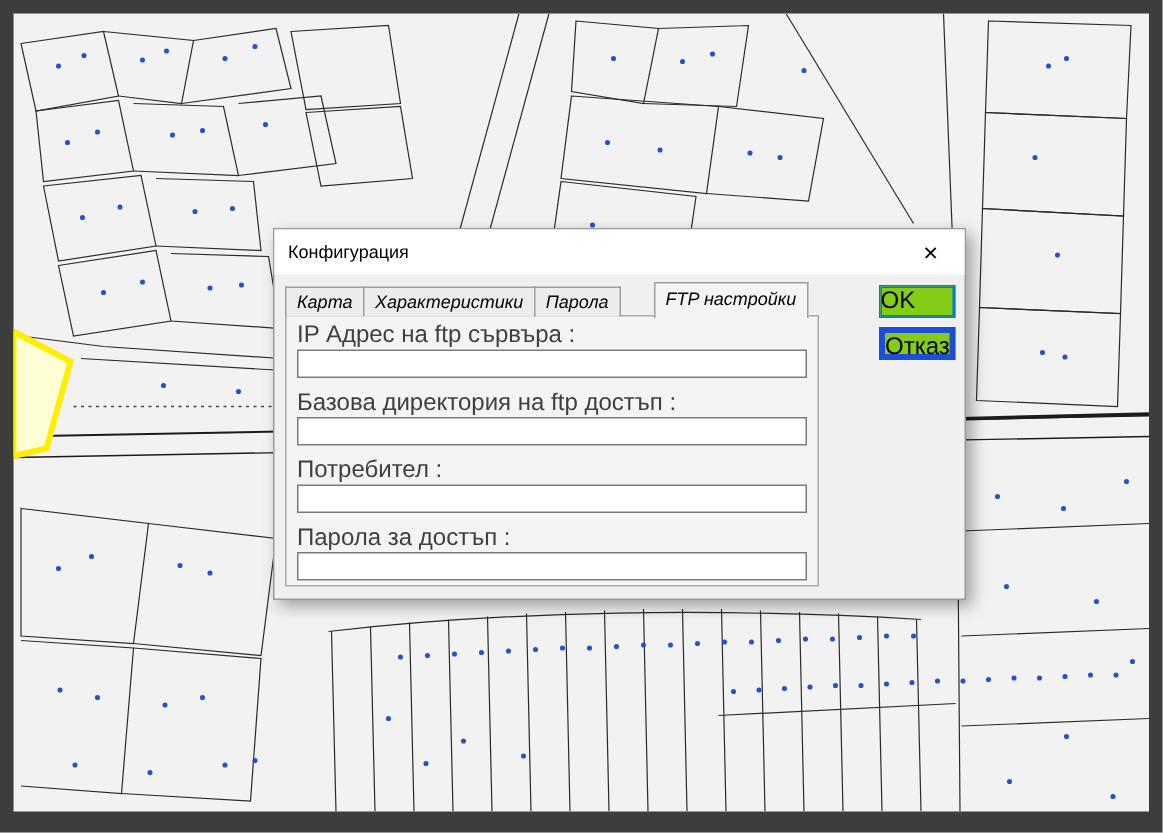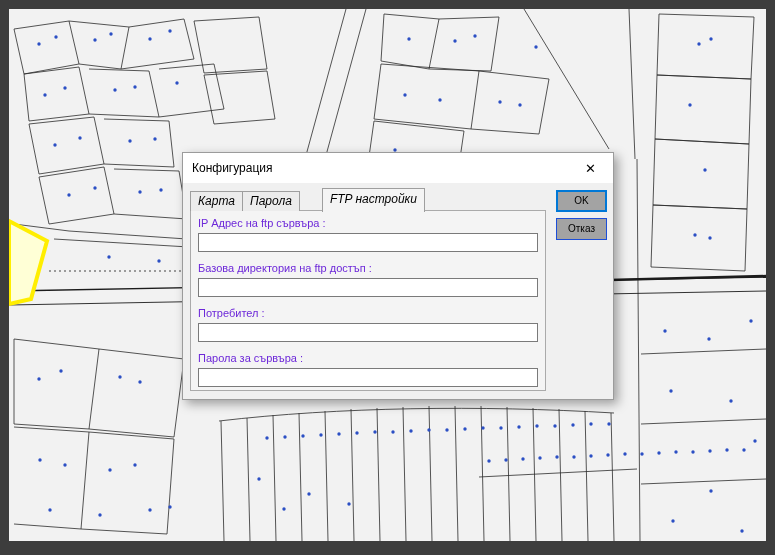--- a/index.html
+++ b/index.html
@@ -13,21 +13,21 @@
   .map{
     position:absolute;left:9px;top:9px;right:9px;bottom:14px;
     background:#f2f2f2;overflow:hidden;
   }
   .map svg{display:block;}
   
   .dialog{
     position:absolute;left:182px;top:152px;width:430px;height:246px;
     background:#f0f0f0;border:1px solid #9b9b9b;
     box-shadow:4px 4px 10px rgba(0,0,0,.35);
-    font-size:12px;color:#000;
+    font-size:12px;color:#000;padding-left:30px;
   }
   .titlebar{
     position:absolute;left:0;top:0;right:0;height:30px;background:#ffffff;
     display:flex;align-items:center;
   }
   .title{padding-left:9px;font-size:12px;color:#000;}
   .close{
     position:absolute;right:0;top:0;width:45px;height:30px;
     display:flex;align-items:center;justify-content:center;
     font-size:13px;color:#000;cursor:default;
@@ -44,38 +44,38 @@
   .tab.active{
     background:#f4f4f4;height:19px;line-height:17px;margin-bottom:-1px;
     position:relative;z-index:3;margin-left:23px;
   }
   .tabpanel{
     position:absolute;left:7px;top:57px;width:356px;bottom:8px;
     background:#f4f4f4;border:1px solid #aaaaaa;z-index:1;
     box-sizing:border-box;padding:5px 7px;
   }
   .fieldgroup{margin-bottom:9px;}
-  .fieldlabel{font-size:11px;line-height:15px;color:#6d28d9;}
+  .fieldlabel{font-size:16px;line-height:15px;color:#404040;}
   .fieldinput{
     display:block;width:100%;box-sizing:border-box;height:19px;
     border:1px solid #7a7a7a;background:#ffffff;margin-top:2px;
     font-family:"Liberation Sans", sans-serif;font-size:12px;padding:1px 3px;
     outline:none;
   }
   .btn{
     position:absolute;right:6px;width:51px;height:22px;
-    background:#a3a3a3;font-size:10px;text-align:center;line-height:20px;
+    background:#84cc16;font-size:16px;text-align:left;line-height:20px;
     cursor:default;box-sizing:border-box;
   }
   .btn-ok{
     top:37px;border:1px solid #0078d7;
     box-shadow:inset 0 0 0 1px #0078d7;
   }
   .btn-cancel{
-    top:65px;border:1px solid #1d4ed8;
+    top:65px;border:4px solid #1d4ed8;
   }
 </style>
 </head>
 <body>
 
 <div class="map">
   <svg width="757" height="532" viewBox="0 0 757 532">
 
     <g stroke="#2b2b2b" stroke-width="0.8" fill="none">
 
@@ -256,38 +256,39 @@
 </div>
 
 <div class="dialog">
   <div class="titlebar">
     <span class="title">Конфигурация</span>
     <span class="close">✕</span>
   </div>
 
   <div class="tabs">
     <span class="tab">Карта</span>
+    <span class="tab">Характеристики</span>
     <span class="tab">Парола</span>
     <span class="tab active">FTP настройки</span>
   </div>
 
   <div class="tabpanel">
     <div class="fieldgroup">
       <div class="fieldlabel">IP Адрес на ftp сървъра :</div>
       <input class="fieldinput" type="text" value="" style="">
     </div>
     <div class="fieldgroup">
       <div class="fieldlabel">Базова директория  на ftp достъп :</div>
       <input class="fieldinput" type="text" value="" style="">
     </div>
     <div class="fieldgroup">
       <div class="fieldlabel">Потребител :</div>
       <input class="fieldinput" type="text" value="" style="">
     </div>
     <div class="fieldgroup">
-      <div class="fieldlabel">Парола за сървъра :</div>
+      <div class="fieldlabel">Парола за достъп :</div>
       <input class="fieldinput" type="text" value="" style="">
     </div>
   </div>
 
   <div class="btn btn-ok">OK</div>
   <div class="btn btn-cancel">Отказ</div>
 </div>
 
 </body></html>

